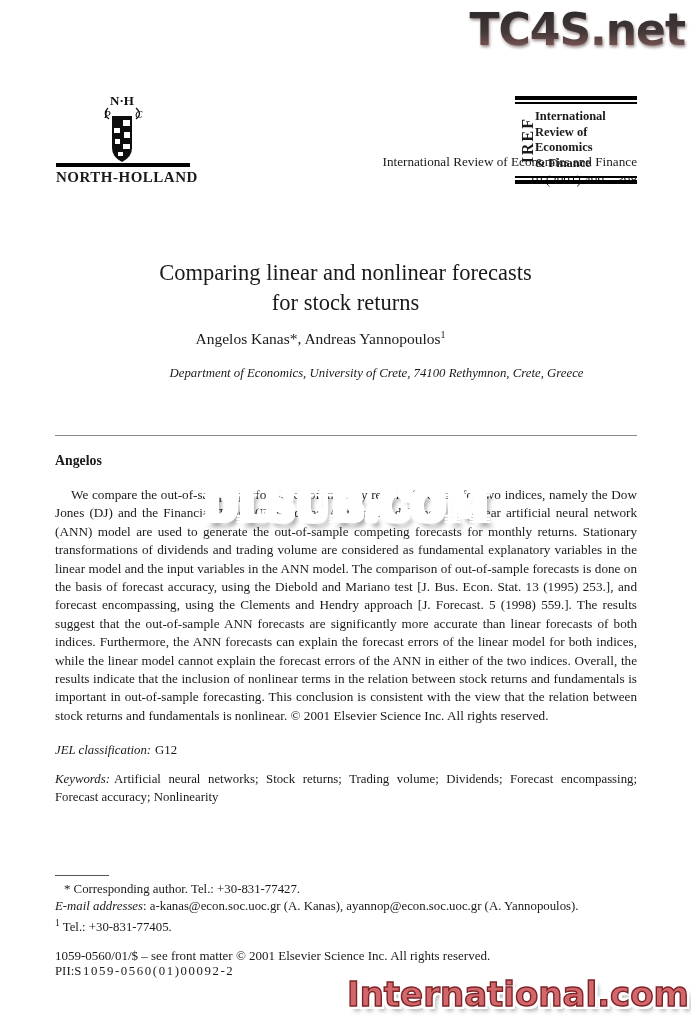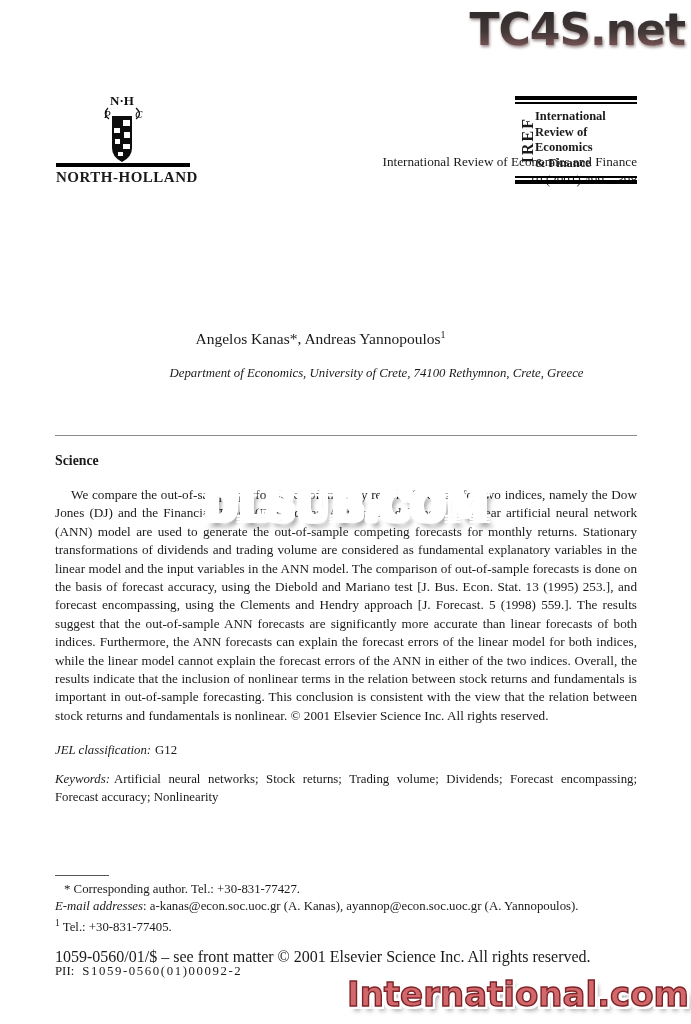--- a/index.html
+++ b/index.html
@@ -74,23 +74,23 @@
   .jel{position:absolute; left:55px; top:743px; width:582px; font-size:12.8px;}
   .keywords{position:absolute; left:55px; top:771px; width:582px; font-size:12.8px; line-height:17.5px; text-align:justify;}
   .it{font-style:italic;}
   .lbl{font-style:italic; margin-right:4px;}
   
   .fn-rule{position:absolute; left:55px; top:875px; width:54px; height:1px; background:#555;}
   .fn-block{position:absolute; left:55px; top:881px; width:582px; font-size:12.8px; line-height:17px;}
   .fn-corresponding{padding-left:9px;}
   .fn-block sup{font-size:9.5px;}
   
-  .imprint-1{position:absolute; left:55px; top:948px; font-size:16px;text-align:center;}
+  .imprint-1{position:absolute; left:55px; top:948px; font-size:13px;text-align:center;}
   .imprint-2{position:absolute; left:55px; top:964px; font-size:12.8px;}
-  .pii-value{letter-spacing:1.6px; margin-left:8px;}
+  .pii-value{letter-spacing:1.6px; margin-left:0;}
 </style>
 </head>
 <body>
 
 <div class="page">
 
   <div class="wm-top">TC4S.net</div>
 
   <div class="crest">
     <svg width="48" height="72" viewBox="0 0 48 72" xmlns="http://www.w3.org/2000/svg">
@@ -126,27 +126,31 @@
         <div>International</div>
         <div>Review of</div>
         <div>Economics</div>
         <div>&amp; Finance</div>
       </div>
     </div>
     <div class="bar-c"></div>
     <div class="bar-d"></div>
   </div>
 
+  <h1 class="title">
+    <span>Comparing linear and nonlinear forecasts</span><br>
+    <span>for stock returns</span>
+  </h1>
   <div class="authors">
     <span>Angelos Kanas*, Andreas Yannopoulos</span><sup>1</sup>
   </div>
   <div class="affiliation">Department of Economics, University of Crete, 74100 Rethymnon, Crete, Greece</div>
 
   <div class="rule-full"></div>
-  <div class="abs-head">Science</div>
+  <div class="abs-head">Angelos</div>
   <p class="abs-text">We compare the out-of-sample performance of monthly returns forecasts for two indices, namely the Dow Jones (DJ) and the Financial Times (FT) indices. A linear model and a nonlinear artificial neural network (ANN) model are used to generate the out-of-sample competing forecasts for monthly returns. Stationary transformations of dividends and trading volume are considered as fundamental explanatory variables in the linear model and the input variables in the ANN model. The comparison of out-of-sample forecasts is done on the basis of forecast accuracy, using the Diebold and Mariano test [J. Bus. Econ. Stat. 13 (1995) 253.], and forecast encompassing, using the Clements and Hendry approach [J. Forecast. 5 (1998) 559.]. The results suggest that the out-of-sample ANN forecasts are significantly more accurate than linear forecasts of both indices. Furthermore, the ANN forecasts can explain the forecast errors of the linear model for both indices, while the linear model cannot explain the forecast errors of the ANN in either of the two indices. Overall, the results indicate that the inclusion of nonlinear terms in the relation between stock returns and fundamentals is important in out-of-sample forecasting. This conclusion is consistent with the view that the relation between stock returns and fundamentals is nonlinear. © 2001 Elsevier Science Inc. All rights reserved.</p>
   <div class="wm-mid">DLSUB.COM</div>
 
   <div class="jel">
     <span class="lbl">JEL classification:</span><span>G12</span>
   </div>
   <div class="keywords">
     <span class="lbl">Keywords:</span><span>Artificial neural networks; Stock returns; Trading volume; Dividends; Forecast encompassing; Forecast accuracy; Nonlinearity</span>
   </div>
 

